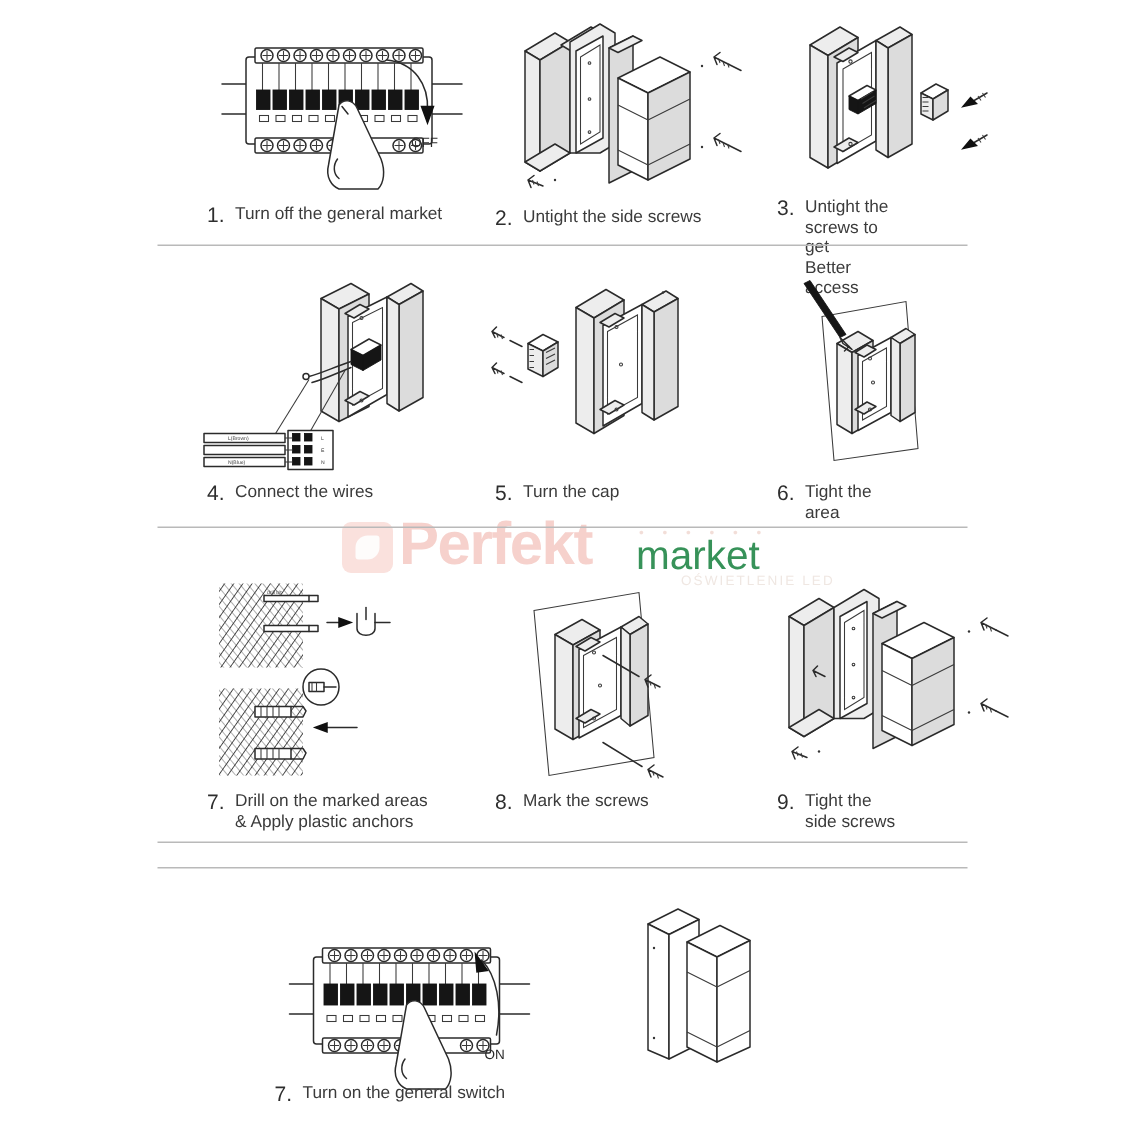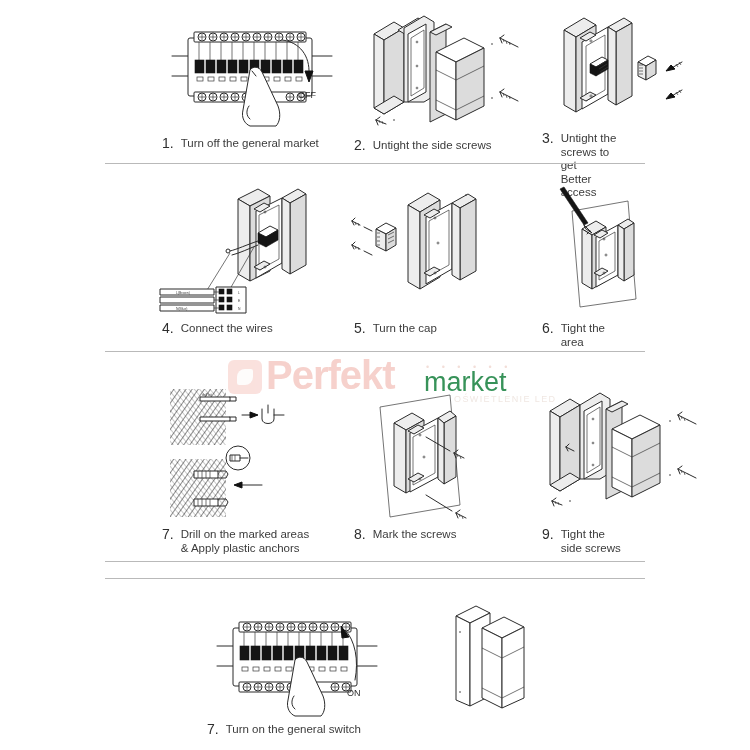--- a/index.html
+++ b/index.html
@@ -1,37 +1,37 @@
 <!DOCTYPE html>
 <html><head>
 <meta charset="utf-8">
 <style>
   html,body{margin:0;padding:0;background:#ffffff;}
   body{width:750px;height:750px;position:relative;overflow:hidden;
        font-family:"Liberation Sans","DejaVu Sans",sans-serif;color:#333;}
   .sheet{position:absolute;inset:0;}
 
   
-  .watermark{position:absolute;left:228px;top:352px;width:330px;height:60px;
+  .watermark{position:absolute;left:228px;top:340px;width:330px;height:60px;
              pointer-events:none;user-select:none;z-index:5;text-align:center;}
   .wm-mark{position:absolute;left:0;top:8px;width:34px;height:34px;
            background:#f6c9c2;border-radius:6px;opacity:.55;}
   .wm-mark:after{content:"";position:absolute;left:9px;top:9px;width:16px;height:16px;
                  background:#fff;border-radius:50% 2px 50% 2px;opacity:.9;}
   .wm-perfekt{position:absolute;left:38px;top:0px;font-size:40px;font-weight:bold;
               color:#f3c2bb;letter-spacing:-1px;line-height:46px;opacity:.75;}
   .wm-market{position:absolute;left:196px;top:14px;font-size:27px;
              color:#15803d;line-height:32px;opacity:.85;}
   .wm-dots{position:absolute;left:198px;top:10px;font-size:9px;letter-spacing:5px;
            color:#f0d6cf;opacity:.8;}
   .wm-sub{position:absolute;left:198px;top:42px;font-size:9px;letter-spacing:1.4px;
           color:#efe6e1;opacity:.95;margin-left:28px;}
 
   
-  .row{position:absolute;left:0;width:598px;margin-left:24px;}
+  .row{position:absolute;left:0;width:598px;}
   .divider{position:absolute;height:1px;background:#b9b9b9;left:105px;width:540px;z-index:6;}
   .cell{position:absolute;}
   .caption{position:absolute;display:flex;align-items:flex-start;gap:7px;
            font-size:11.5px;color:#3b3b3b;line-height:13.5px;white-space:pre-line;}
   .capnum{font-size:14px;color:#2e2e2e;line-height:14px;}
   .captext{padding-top:1px;}
   svg{display:block;overflow:visible;}
   .ln{fill:none;stroke:#2b2b2b;stroke-width:1;stroke-linejoin:round;stroke-linecap:round;}
   .lnt{fill:none;stroke:#3a3a3a;stroke-width:.7;}
   .fl{fill:#ffffff;stroke:#2b2b2b;stroke-width:1;stroke-linejoin:round;}
@@ -528,21 +528,21 @@
       </svg>
     </div>
     <div class="caption" style="left:518px;top:176px">
       <span class="capnum">9.</span>
       <span class="captext">Tight the side screws</span>
     </div>
   </div>
 
   <div class="row" style="top:578px;height:172px">
 
-    <div class="cell" style="left:185px;top:26px;width:180px;height:112px">
+    <div class="cell" style="left:185px;top:36px;width:180px;height:112px">
       <svg width="180" height="114" viewBox="0 0 180 114">
         <path class="ln" d="M8 42 H28 M8 62 H28"></path>
         <path class="ln" d="M148 42 H168 M148 62 H168"></path>
         <rect class="fl" x="24" y="24" width="124" height="58" rx="2"></rect>
         <rect class="fl" x="30" y="18" width="112" height="10" rx="1"></rect>
         <rect class="fl" x="30" y="78" width="112" height="10" rx="1"></rect>
         <g>
           <circle class="fl" cx="38" cy="23" r="4"></circle>
             <path class="lnt" d="M35 23h6M38 20v6"></path>
           <circle class="fl" cx="49" cy="23" r="4"></circle>

